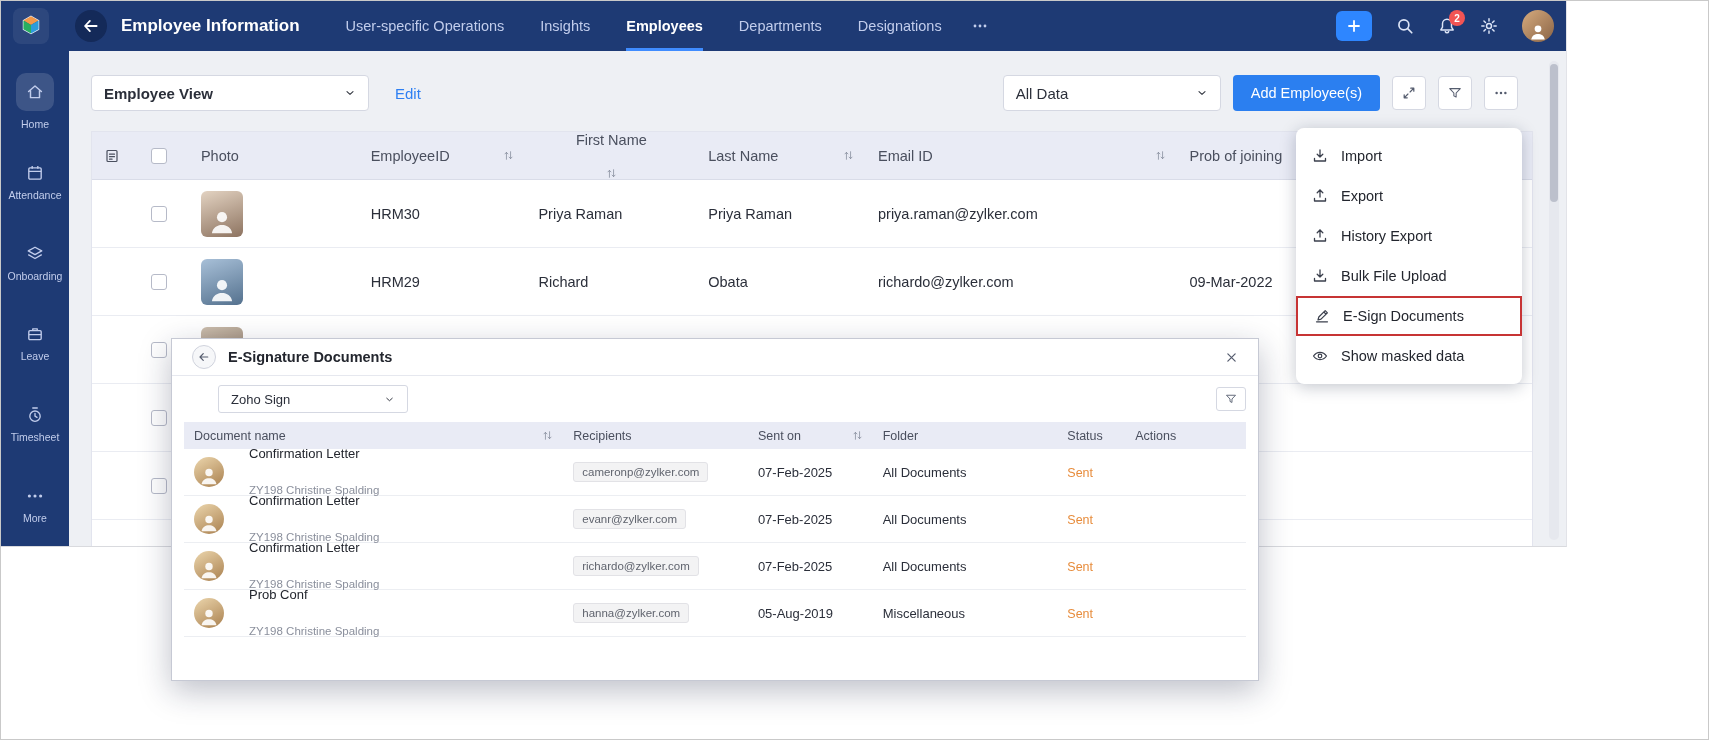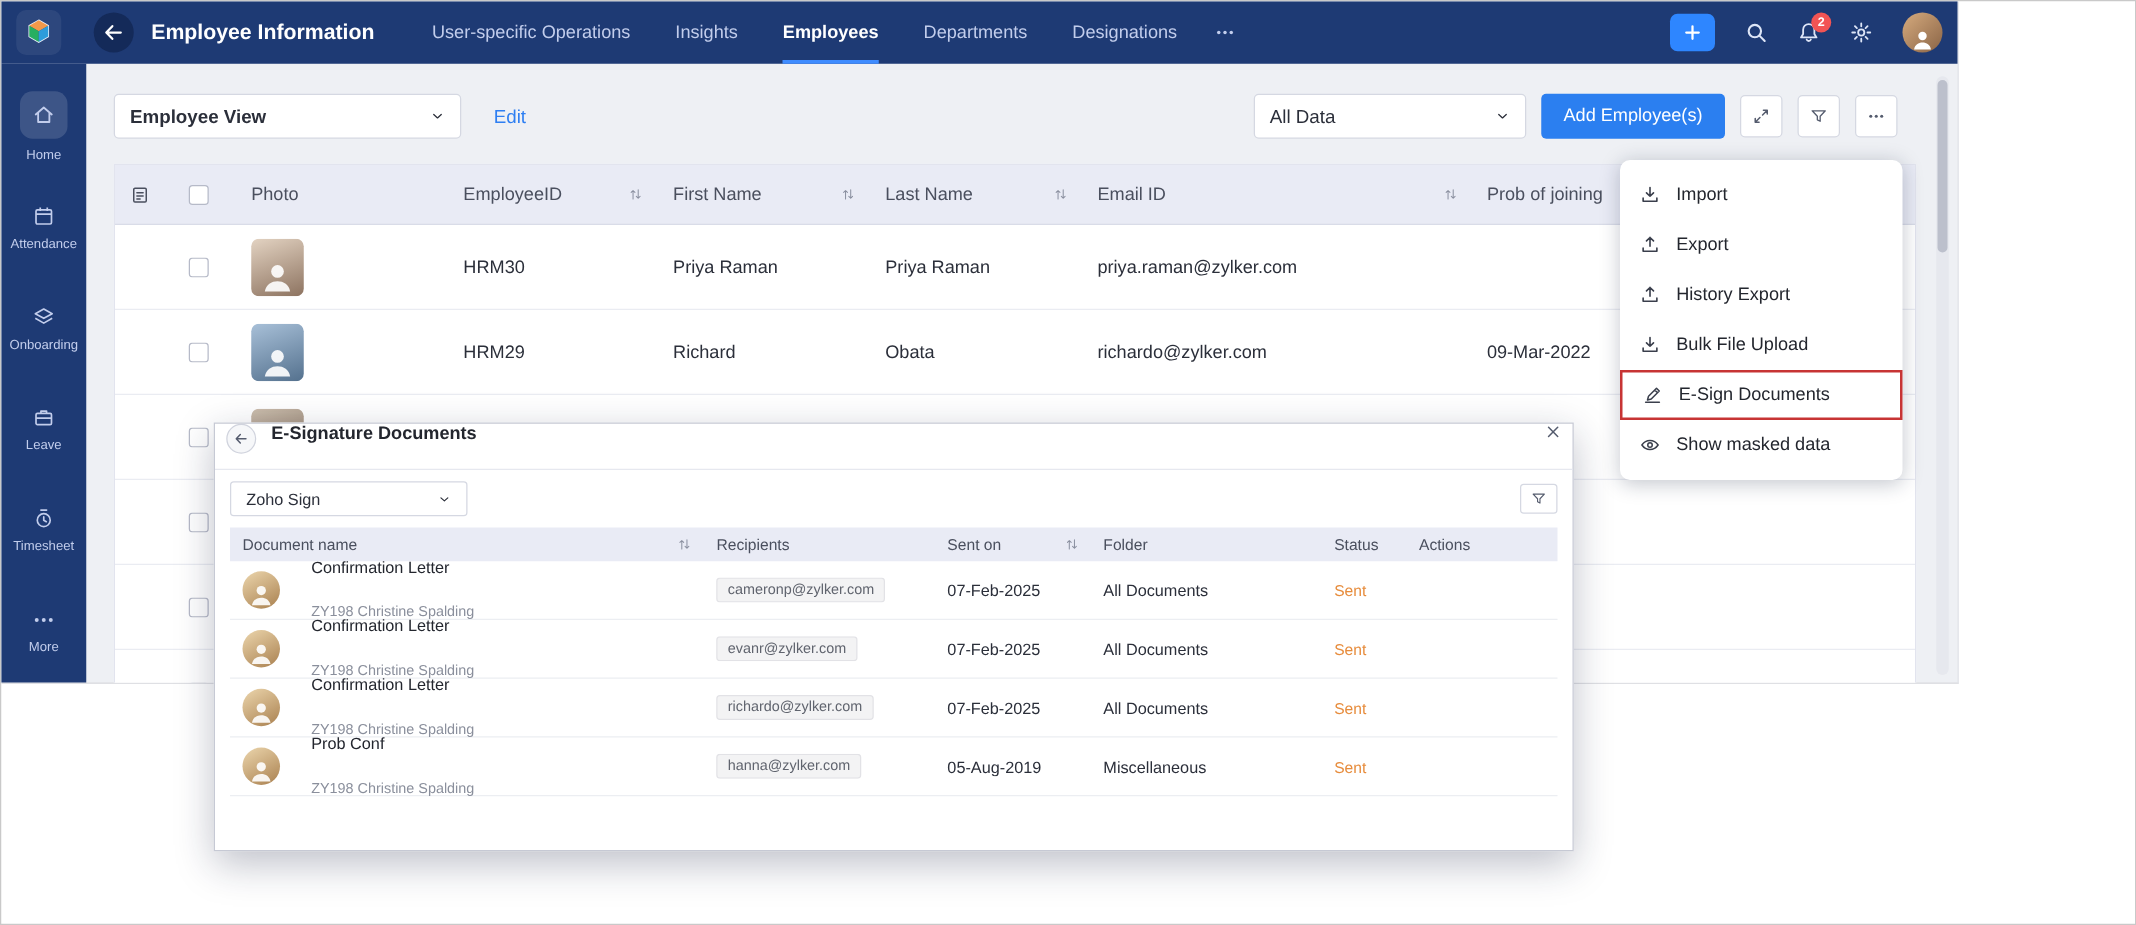--- a/index.html
+++ b/index.html
@@ -68,21 +68,21 @@
   .etable { position:absolute; left:22px; top:80px; width:1442px; background:#fff;
             border:1px solid #e2e4ee; }
   .thead { display:flex; height:48px; background:#e9ebf5; border-bottom:1px solid #d9dce8;
            align-items:stretch; }
   .th { display:flex; align-items:center; justify-content:space-between; gap:6px;
         color:#4a4f5e; font-size:14.5px; padding:0 12px; }
   .erow { display:flex; height:68px; background:#fff; border-bottom:1px solid #eaecf2;
           align-items:center; }
   .c { padding:0 12px; font-size:14.5px; color:#2b2f3a; overflow:hidden; white-space:nowrap; }
   .c-selicon { width:47px; } .c-check { width:50px; } .c-photo { width:170px; }
-  .c-id { width:168px; } .c-fn { width:170px; } .c-ln { width:170px; }
+  .c-id { width:168px; } .c-fn { width:170px;flex-direction:column; } .c-ln { width:170px; }
   .c-email { width:312px; } .c-date { width:355px; }
   .chk { appearance:none; width:16px; height:16px; border:1px solid #b6bac8; border-radius:3px;
          background:#fff; cursor:pointer; display:block; }
   .photo { width:42px; height:46px; border-radius:6px; overflow:hidden; display:flex;
            align-items:flex-end; justify-content:center; color:#fff; }
   .photo.p1 { background:linear-gradient(160deg,#e3d3c2,#8d7360); }
   .photo.p2 { background:linear-gradient(160deg,#a8c0d8,#54718e); }
   .photo.p3 { background:linear-gradient(160deg,#cdbfae,#7e6a58); }
   .photo svg { width:30px; height:30px; opacity:.9; }
   .sorter { color:#8b90a0; flex:0 0 auto; display:flex; }
@@ -97,28 +97,28 @@
   .menu { position:absolute; left:1295px; top:127px; width:226px; background:#fff;
           border-radius:8px; box-shadow:0 3px 16px rgba(20,30,60,.25); padding:8px 0; z-index:30; }
   .menu-item { display:flex; align-items:center; gap:13px; height:40px; padding:0 16px;
                font-size:14.5px; color:#23262e; cursor:pointer; }
   .menu-item .mi-ic { color:#3a3f4c; display:flex; }
   .menu-item.highlighted { border:2px solid #c73434; }
 
   
   .modal { position:absolute; left:170px; top:337px; width:1088px; height:343px; background:#fff;
            border:1px solid #c6c9d4; box-shadow:0 10px 30px rgba(20,30,60,.28); z-index:20; }
-  .m-head { height:37px; display:flex; padding:0 9px;
+  .m-head { height:37px; display:flex; align-items:center; padding:0 20px;
             border-bottom:1px solid #e6e8ef; }
   .m-back { width:24px; height:24px; border-radius:50%; border:1px solid #d0d3dd; background:#f6f7f9;
             display:flex; align-items:center; justify-content:center; color:#555c6e; cursor:pointer; }
   .m-title { font-size:14.5px; font-weight:700; color:#23262e; margin-left:12px; }
   .m-close { margin-left:auto; color:#555c6e; cursor:pointer; display:flex; }
   .m-toolbar { height:46px; display:flex; align-items:center; padding:0 12px; }
-  .sel-provider { width:190px; height:28px; font-size:13px; border-radius:3px; }
+  .sel-provider { width:190px; height:28px; font-size:13px; border-radius:3px;margin-left:34px; }
   .m-filter { margin-left:auto; width:30px; height:24px; border:1px solid #d5d8e2; border-radius:3px;
               background:#fff; display:flex; align-items:center; justify-content:center;
               color:#555c6e; cursor:pointer; }
   .m-table { margin:0 12px; }
   .m-thead { display:flex; height:27px; background:#e9ebf5; align-items:center; }
   .m-th { display:flex; align-items:center; justify-content:space-between; gap:18px; font-size:12.5px;
           color:#4a4f5e; padding:0 10px; }
   .m-row { display:flex; height:47px; align-items:center; border-bottom:1px solid #eceef2; }
   .m-c { padding:0 10px; font-size:13px; color:#2b2f3a; overflow:hidden; white-space:nowrap; }
   .m-doc { width:380px; } .m-rec { width:185px; } .m-sent { width:125px; }

